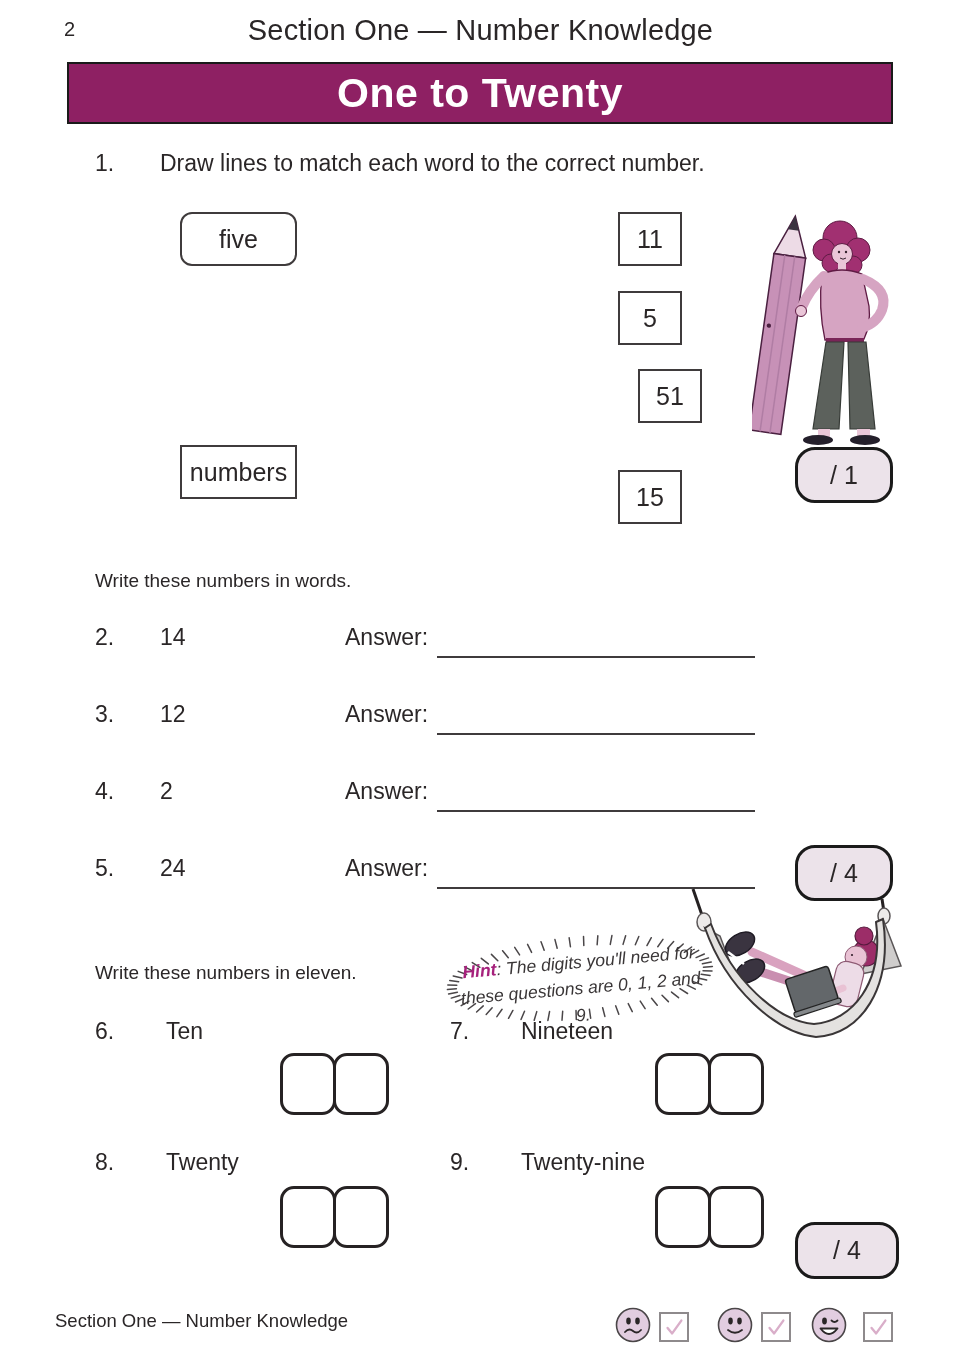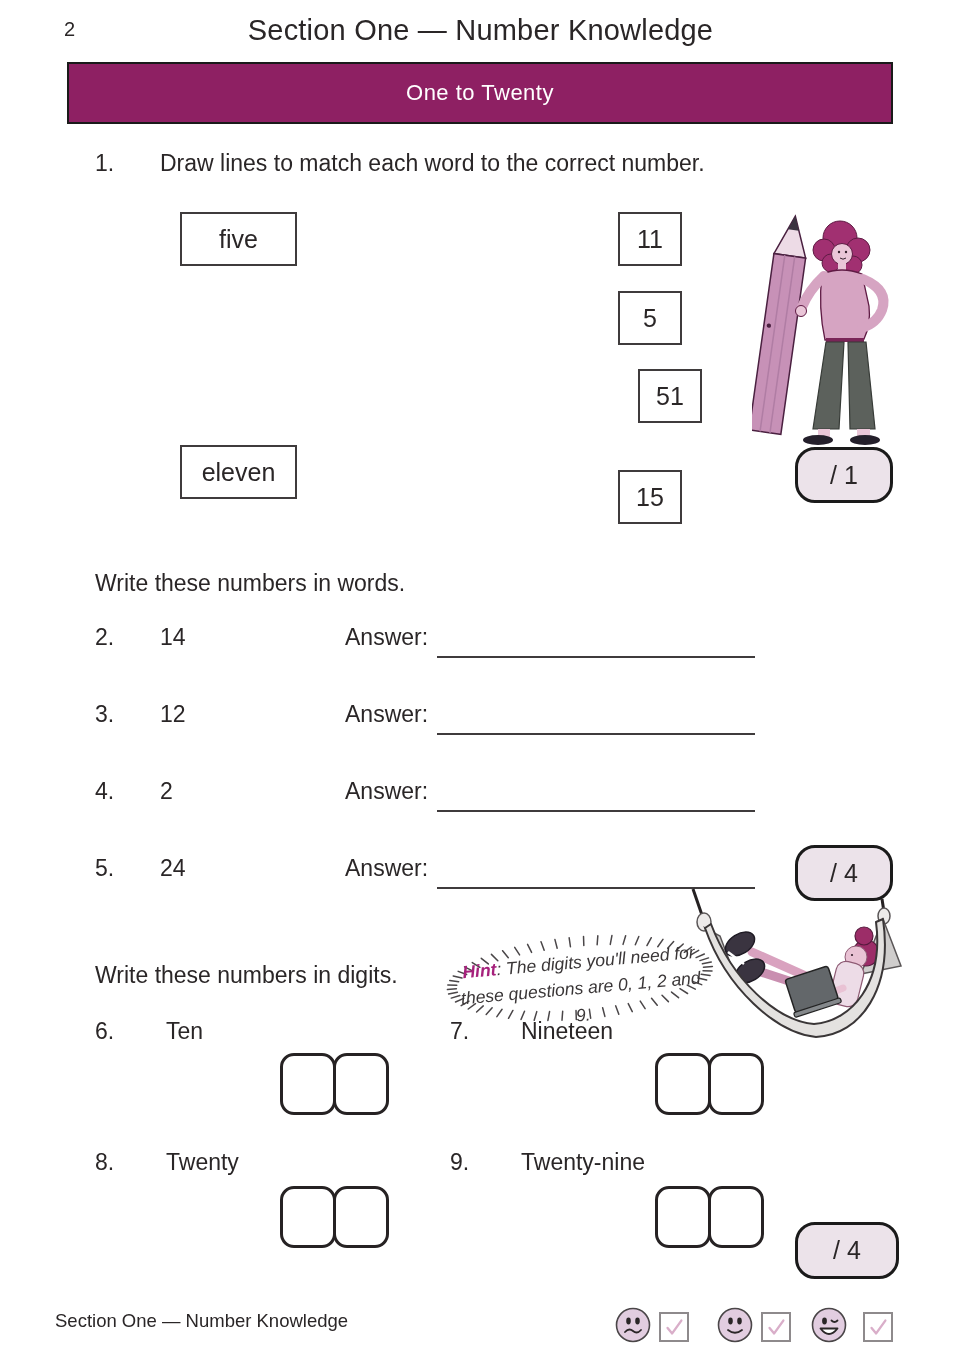--- a/index.html
+++ b/index.html
@@ -11,41 +11,41 @@
   .abs{position:absolute;}
 
   
   .page-number{left:64px;top:18px;font-size:20px;}
   .section-header{left:0;top:14px;width:961px;text-align:center;font-size:29px;letter-spacing:.2px;}
   .banner{
     left:67px;top:62px;width:822px;height:58px;
     background:var(--banner-bg,#8e2063);border:2px solid #1a1a1a;
     display:flex;align-items:center;justify-content:center;
   }
-  .banner-title{color:var(--banner-text,#ffffff);font-size:22px;font-weight:normal;letter-spacing:.5px;}
+  .banner-title{color:var(--banner-text,#ffffff);font-size:41px;font-weight:bold;letter-spacing:.5px;}
 
   
   .q1-row{left:95px;top:150px;width:760px;font-size:23px;}
   .q-num{position:absolute;left:0;top:0;}
   .q1-prompt{position:absolute;left:65px;top:0;width:640px;}
   .match-box{
     border:2px solid #3f3b3c;display:flex;align-items:center;justify-content:center;
     font-size:25px;background:#fff;
   }
   .word-box{left:180px;width:113px;height:50px;}
   .num-box{left:618px;width:60px;height:50px;}
 
   
   .score-box{
     background:var(--score-bg,#ece3ea);border:3px solid #1a1a1a;border-radius:20px;
     display:flex;align-items:center;justify-content:center;font-size:25px;
   }
 
   
-  .instruction{font-size:23px;}
+  .instruction{font-size:19px;}
   .wq-row{left:95px;width:662px;height:34px;font-size:23px;}
   .wq-row .q-val{position:absolute;left:65px;top:0;}
   .wq-row .ans-label{position:absolute;left:250px;top:0;}
   .wq-row .ans-line{position:absolute;left:342px;right:2px;bottom:0px;border-bottom:2px solid #3f3b3c;height:0;}
 
   
   .hint-box{left:444px;top:933px;width:272px;height:92px;transform:rotate(-5deg);}
   .hint-burst{position:absolute;left:0;top:0;width:272px;height:92px;overflow:visible;}
   .hint-text{
     position:absolute;left:14px;top:16px;width:244px;text-align:center;
@@ -79,25 +79,25 @@
   <div class="abs section-header">Section One — Number Knowledge</div>
   <div class="abs banner">
     <span class="banner-title">One to Twenty</span>
   </div>
 
   <div class="abs q1-row">
     <span class="q-num">1.</span>
     <span class="q1-prompt">Draw lines to match each word to the correct number.</span>
   </div>
 
-  <div class="abs match-box word-box" style="top:212px;">
+  <div class="abs match-box word-box" style="top:212px;border-radius:12px;">
     <span>five</span>
   </div>
   <div class="abs match-box word-box" style="top:445px;">
-    <span>eleven</span>
+    <span>numbers</span>
   </div>
 
   <div class="abs match-box num-box" style="top:212px;">
     <span>11</span>
   </div>
   <div class="abs match-box num-box" style="top:291px;">
     <span>5</span>
   </div>
   <div class="abs match-box num-box" style="top:369px;margin-left:20px;">
     <span>51</span>
@@ -223,21 +223,21 @@
       <g transform="rotate(-18 132 120)">
         <rect x="110" y="100" width="45" height="35" rx="3" fill="#63676a" stroke="#232323" stroke-width="1.5"></rect>
         <rect x="108" y="134" width="49" height="5" rx="2" fill="#84888b" stroke="#232323" stroke-width="1.2"></rect>
       </g>
     </g>
 
     <path d="M25,56 C 46,116 96,161 136,165 C 181,163 213,116 203,47
              L 196,50 C 204,111 172,149 134,152 C 97,149 52,108 31,52 Z" fill="#e4e2e0" stroke="#3a3637" stroke-width="2" stroke-linejoin="round"></path>
   </svg>
 
-  <div class="abs instruction" style="left:95px;top:962px;">Write these numbers in digits.</div>
+  <div class="abs instruction" style="left:95px;top:962px;">Write these numbers in eleven.</div>
 
   <div class="abs hint-box">
     <svg class="hint-burst" viewBox="0 0 272 92">
         <line x1="260" y1="45" x2="269" y2="45" stroke="#4a4648" stroke-width="1.5" stroke-linecap="round"></line>
         <line x1="259.2731066871406" y1="48.45980858956614" x2="268.22034830152984" y2="49.43287975538161" stroke="#4a4648" stroke-width="1.5" stroke-linecap="round"></line>
         <line x1="257.1009489080507" y1="51.879054086752774" x2="265.8905339094415" y2="53.813788048651986" stroke="#4a4648" stroke-width="1.5" stroke-linecap="round"></line>
         <line x1="253.50899322666749" y1="55.217648964351355" x2="262.0378717673127" y2="58.091362735575174" stroke="#4a4648" stroke-width="1.5" stroke-linecap="round"></line>
         <line x1="248.53935203919866" y1="58.43645124992847" x2="256.7075308162373" y2="62.21545316397085" stroke="#4a4648" stroke-width="1.5" stroke-linecap="round"></line>
         <line x1="242.25028984478107" y1="61.497723429664696" x2="249.96200443028937" y2="66.13770814425789" stroke="#4a4648" stroke-width="1.5" stroke-linecap="round"></line>
         <line x1="234.71554014749984" y1="64.36557488620048" x2="241.88037773885063" y2="69.81214282294437" stroke="#4a4648" stroke-width="1.5" stroke-linecap="round"></line>

